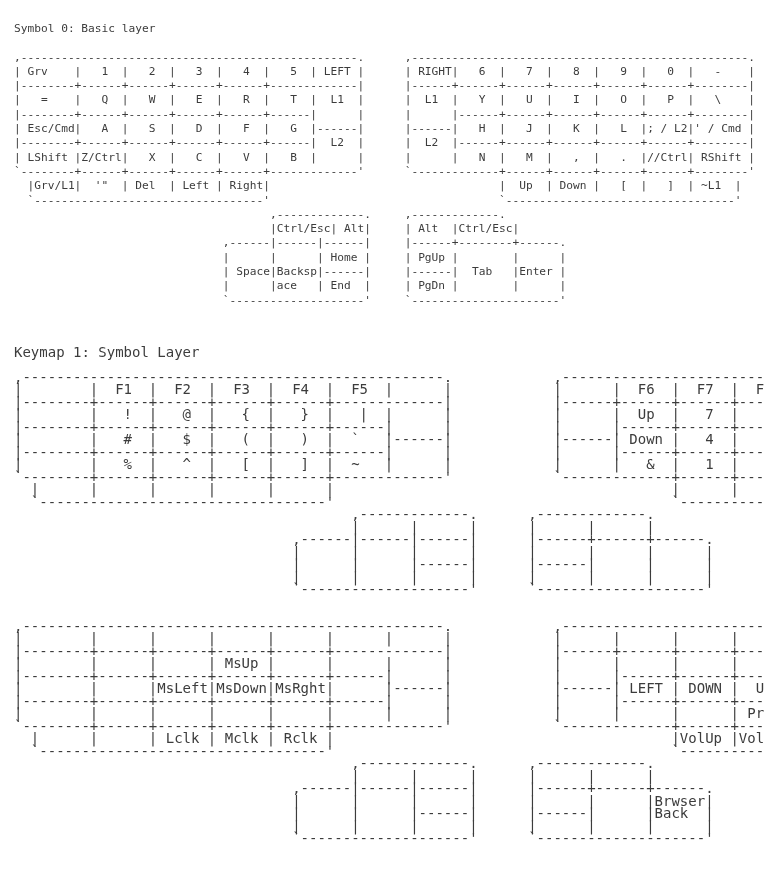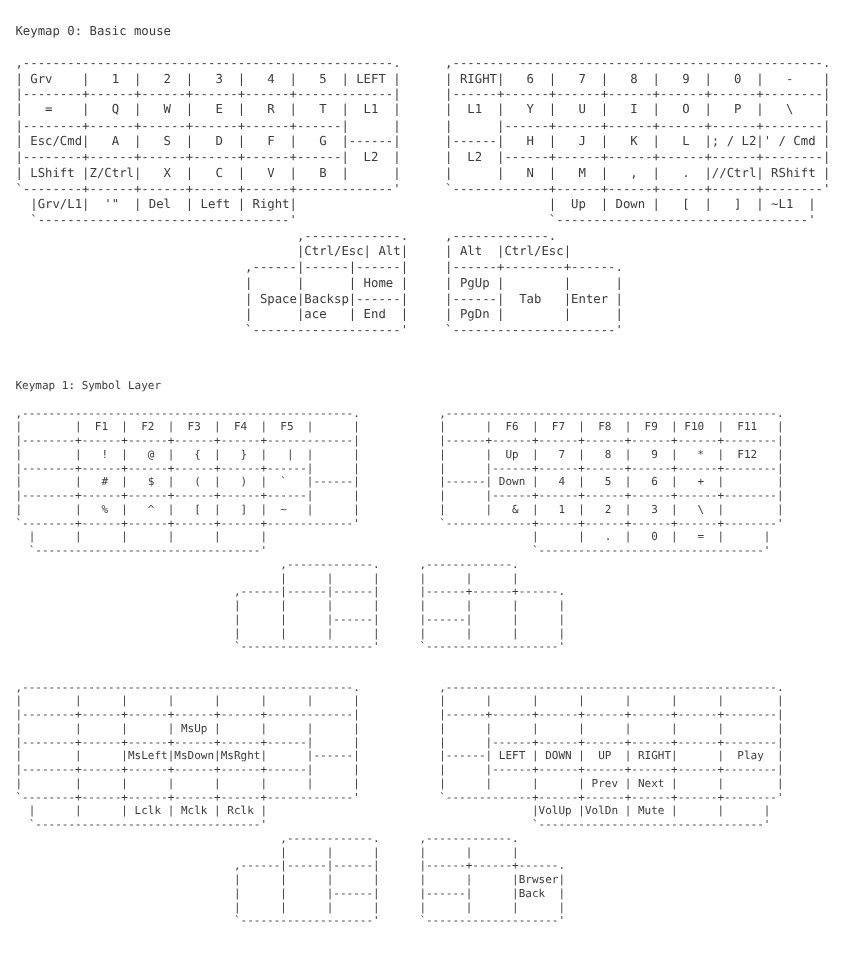--- a/index.html
+++ b/index.html
@@ -18,36 +18,36 @@
     margin: 0;
     font-family: "DejaVu Sans Mono", "Liberation Mono", monospace;
     color: #3c3c3c;
     white-space: pre;
   }
   .s0-font {
     font-size: 11.2px;
     line-height: 14.3px;
   }
   .s12-font {
-    font-size: 10px;
+    font-size: 14px;
     line-height: 12.5px;
   }
   .sec0 .diagram { margin-top: 14.3px; }
   .sec1 { margin-top: 38px; }
   .sec1 .diagram { margin-top: 12.5px; }
   .sec2 { margin-top: 24px; }
   .sec2 .diagram { margin-top: 12.5px; }
 </style>
 </head>
 <body>
 
 <main>
 
   <section class="sec0">
-    <pre class="title s0-font">Keymap 0: Basic mouse</pre>
+    <pre class="title s0-font">Symbol 0: Basic layer</pre>
     <pre class="diagram s0-font">,--------------------------------------------------.      ,--------------------------------------------------.
 | Grv    |   1  |   2  |   3  |   4  |   5  | LEFT |      | RIGHT|   6  |   7  |   8  |   9  |   0  |   -    |
 |--------+------+------+------+------+-------------|      |------+------+------+------+------+------+--------|
 |   =    |   Q  |   W  |   E  |   R  |   T  |  L1  |      |  L1  |   Y  |   U  |   I  |   O  |   P  |   \    |
 |--------+------+------+------+------+------|      |      |      |------+------+------+------+------+--------|
 | Esc/Cmd|   A  |   S  |   D  |   F  |   G  |------|      |------|   H  |   J  |   K  |   L  |; / L2|' / Cmd |
 |--------+------+------+------+------+------|  L2  |      |  L2  |------+------+------+------+------+--------|
 | LShift |Z/Ctrl|   X  |   C  |   V  |   B  |      |      |      |   N  |   M  |   ,  |   .  |//Ctrl| RShift |
 `--------+------+------+------+------+-------------'      `-------------+------+------+------+------+--------'
   |Grv/L1|  '"  | Del  | Left | Right|                                  |  Up  | Down |   [  |   ]  | ~L1  |

